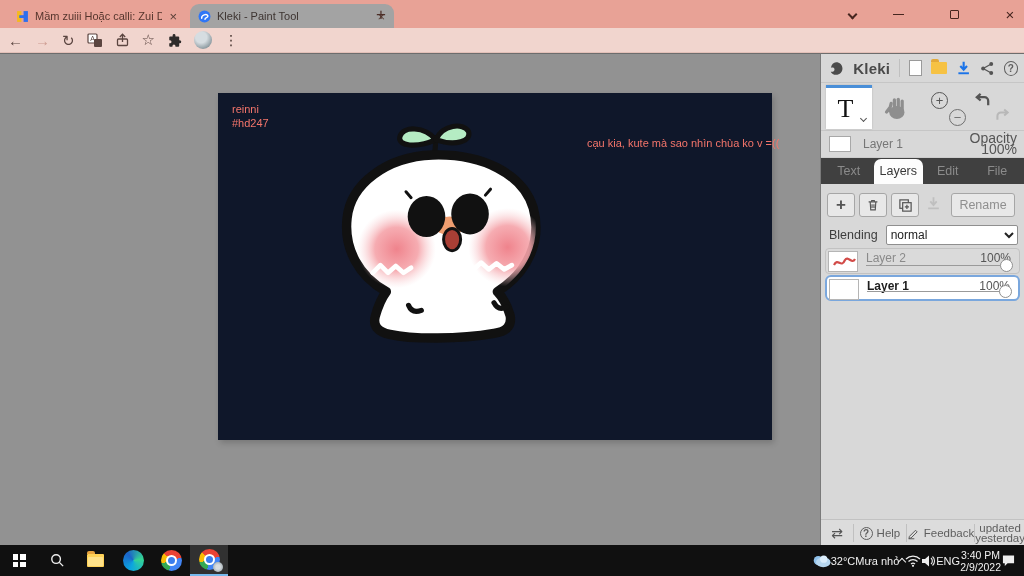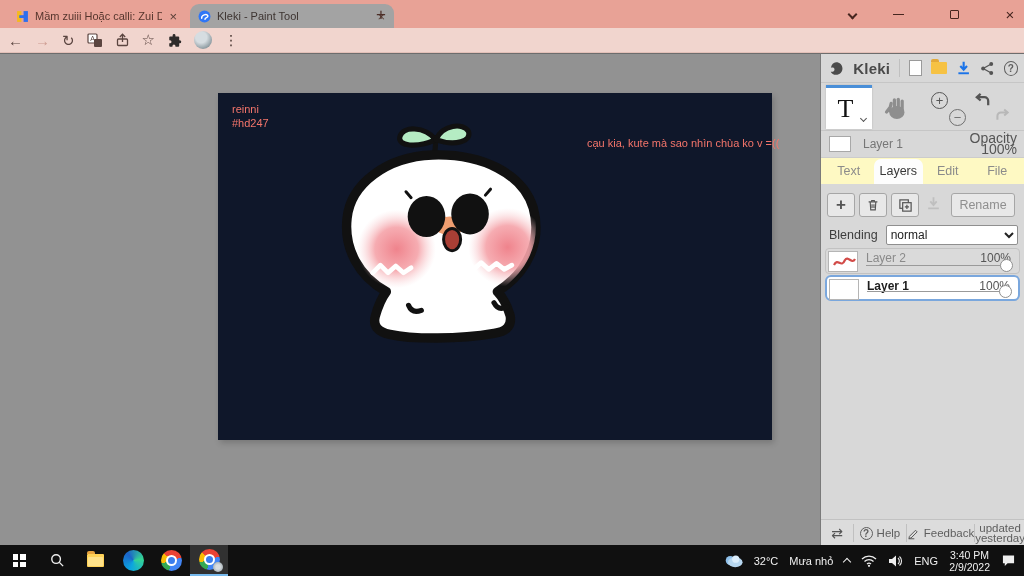--- a/index.html
+++ b/index.html
@@ -52,21 +52,21 @@
 #ttool{left:5px;background:#fff;border-top:3px solid #4a8fd8;box-shadow:0 0 2px rgba(0,0,0,.15)}
 #ttool .tglyph{font-family:"Liberation Serif",serif;font-size:26px;color:#111;margin-right:7px}
 #ttool .chev{position:absolute;right:6px;bottom:8px;width:5px;height:5px;border-width:1.7px;color:#555}
 #handtool{left:52px}
 .zoomcirc{position:absolute;width:17px;height:17px;border:1.7px solid #555;border-radius:50%;display:flex;align-items:center;justify-content:center;font-size:13px;color:#555;line-height:0}
 .zoomcirc.dim{border-color:#6f6f6f;color:#6f6f6f}
 .sblayerrow{position:absolute;left:0;top:77px;width:204px;height:27px;display:flex;align-items:center;padding:0 8px;border-bottom:1px solid #cccccc}
 .minithumb{width:22px;height:16px;background:#fff;border:1px solid #a8a8a8;margin-right:12px}
 .layname{color:#767676}
 .opblock{margin-left:auto;text-align:right;font-size:14px;line-height:11px;color:#555}
-.sbtabs{position:absolute;left:0;top:104px;width:204px;height:26px;display:flex;align-items:flex-end;background:#fef9c3;padding:0 3px}
+.sbtabs{position:absolute;left:0;top:104px;width:204px;height:26px;display:flex;align-items:flex-end;background:#404040;padding:0 3px}
 .sbtab{flex:1;text-align:center;font-size:12.5px;color:#8b8b8b;padding:5px 0 6px;border-radius:7px 7px 0 0}
 .sbtab.active{background:#fdfdfd;color:#383838}
 .sbpanel{position:absolute;left:0;top:130px;width:204px;height:335px;background:#d8d8d8}
 .pbtn{position:absolute;top:9px;height:24px;background:#e8e8e8;border:1px solid #a6a6a6;border-radius:3px;display:flex;align-items:center;justify-content:center;color:#555}
 .plus{font-size:17px;font-weight:bold;line-height:0}
 .renbtn{font-size:12.5px;color:#8f8f8f}
 .blendrow{position:absolute;left:8px;top:41px;width:190px;display:flex;align-items:center}
 .blendsel{margin-left:8px;width:132px;height:20px;font-size:12px;font-family:"Liberation Sans",sans-serif;border:1px solid #8f8f8f;border-radius:2px;background:#fff;color:#222}
 .lrow{position:absolute;left:4px;width:195px;height:26px;border-radius:4px}
 .lrow .lthumb{position:absolute;left:2px;top:2px;width:30px;height:21px;background:#fff;border:1px solid #b5b5b5;overflow:hidden}
@@ -91,21 +91,21 @@
 .wingrid span{background:#fff}
 .tfolder{width:17px;height:13px;background:#ffd257;border-radius:1px;position:relative}
 .tfolder:before{content:"";position:absolute;left:0;top:-3px;width:8px;height:3px;background:#e8a33d;border-radius:2px 2px 0 0}
 .tfolder:after{content:"";position:absolute;left:1px;top:3px;width:15px;height:9px;background:#ffe28a;border-radius:1px}
 .edge{width:21px;height:21px;border-radius:50%;background:conic-gradient(from 200deg,#0ba5e0,#1b63c9,#35d493,#0ba5e0)}
 .chrome{position:relative;width:21px;height:21px;border-radius:50%;background:conic-gradient(from -45deg,#ea4335 0 33%,#4285f4 0 66%,#34a853 0 83%,#fbbc05 0 100%)}
 .chrome:before{content:"";position:absolute;left:5px;top:5px;width:11px;height:11px;border-radius:50%;background:#fff}
 .chrome:after{content:"";position:absolute;left:7px;top:7px;width:7px;height:7px;border-radius:50%;background:#3b7ded}
 .activeapp{background:rgba(255,255,255,.14);border-bottom:2px solid #76b9ed}
 .badge{position:absolute;right:-3px;bottom:-2px;width:10px;height:10px;border-radius:50%;background:radial-gradient(#d8dde0 30%,#8a979e)}
-.tray{margin-left:auto;display:flex;align-items:center;gap:11px;padding-right:8px;font-size:11px}
+.tray{margin-left:auto;display:flex;align-items:center;padding-right:8px;font-size:11px}
 .tray .glyph{display:flex;align-items:center}
 .timeblk{font-size:10.5px;line-height:12px;text-align:center}
 </style>
 </head>
 <body>
 
 <div id="screen">
 
   <div id="tabbar">
     <div class="tab" id="tab1">

